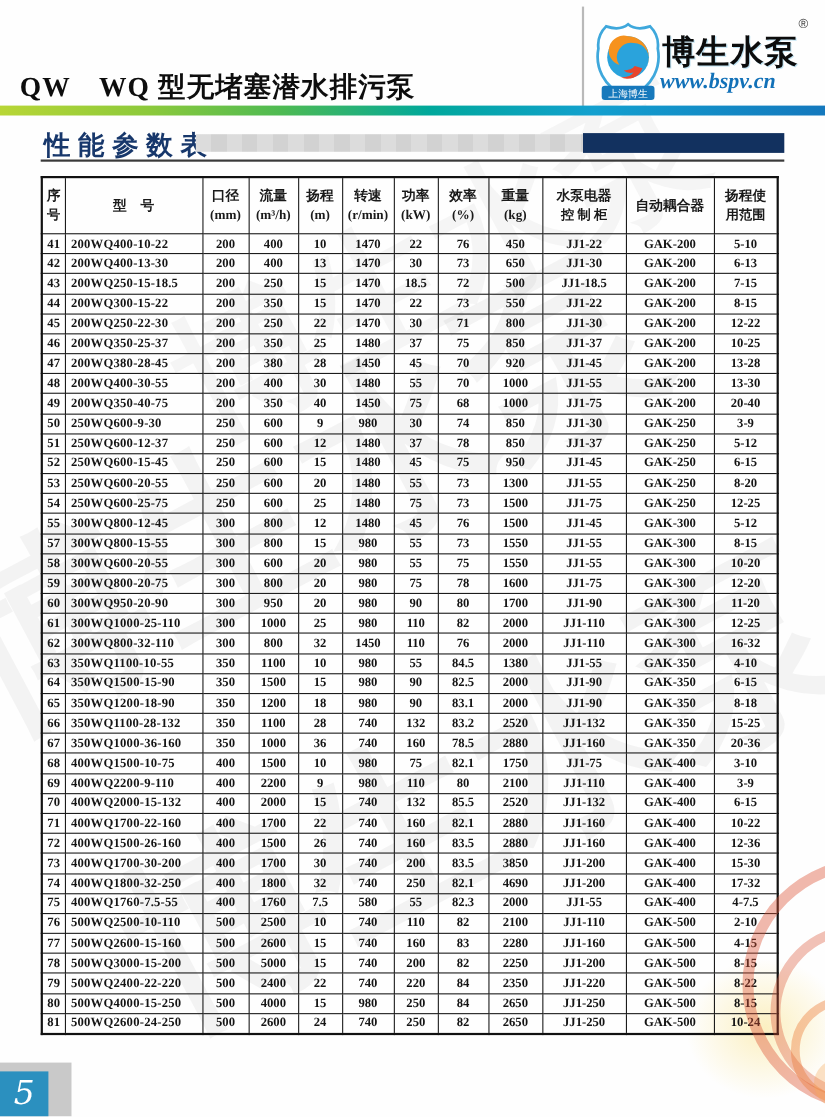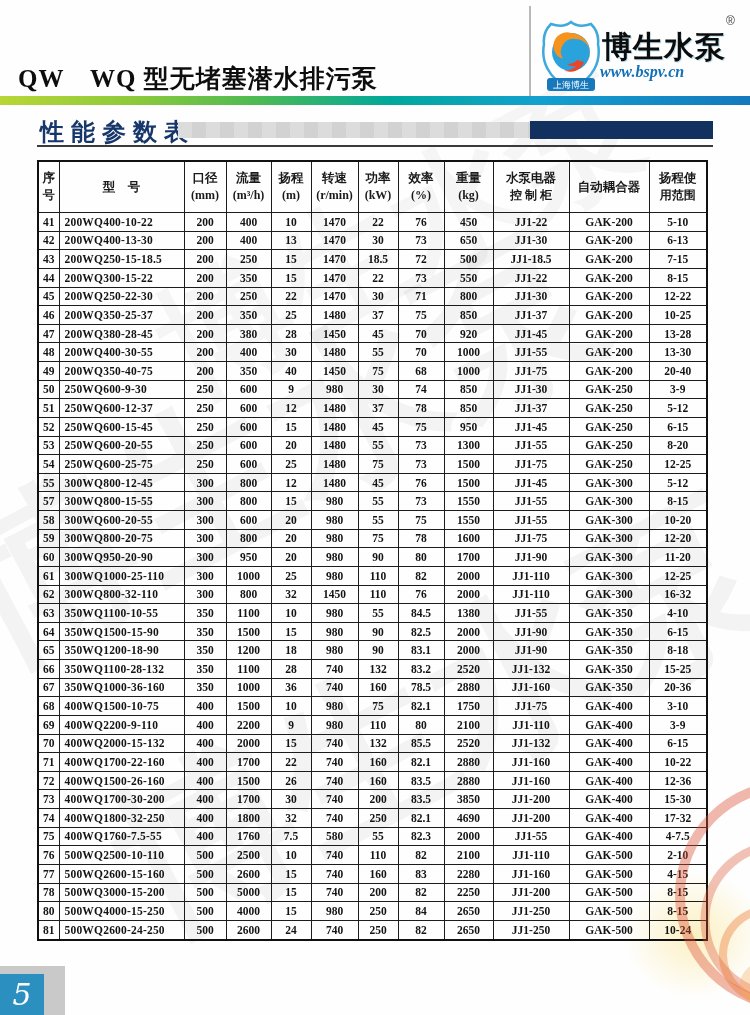--- a/index.html
+++ b/index.html
@@ -20,21 +20,21 @@
   .wordmark{
     position:absolute;left:602px;top:27px;width:140px;
     font-family:"Liberation Sans",sans-serif;font-weight:bold;
     font-size:30px;letter-spacing:1px;color:#0c0c0c;white-space:nowrap;
     text-shadow:1px 1px 0 #bfe2f2;
   }
   .reg-mark{position:absolute;left:726px;top:14px;font-size:12px;color:#444;font-family:"Liberation Sans",sans-serif;}
   .brand-url{
     position:absolute;left:600px;top:63px;
     font-family:"Liberation Serif",serif;font-style:italic;font-weight:bold;
-    font-size:16px;color:#1271b8;white-space:nowrap;
+    font-size:20px;color:#1271b8;white-space:nowrap;
   }
   .grad-bar{
     position:absolute;left:0;top:96px;width:750px;height:9px;
     background:linear-gradient(90deg,#b8d636 0%,#8cc93b 18%,#4eba52 34%,#00a89b 52%,#13a0cf 72%,#1478bd 100%);
   }
   
   .section-title{
     position:absolute;left:40px;top:116px;
     font-family:"Liberation Sans","DejaVu Sans",sans-serif;
     font-size:24px;font-weight:bold;letter-spacing:7px;color:#17376b;white-space:nowrap;
@@ -693,20 +693,34 @@
         <td>15</td>
         <td>740</td>
         <td>200</td>
         <td>82</td>
         <td>2250</td>
         <td>JJ1-200</td>
         <td>GAK-500</td>
         <td>8-15</td>
       </tr>
       <tr>
+        <td>79</td>
+        <td class="model">500WQ2400-22-220</td>
+        <td>500</td>
+        <td>2400</td>
+        <td>22</td>
+        <td>740</td>
+        <td>220</td>
+        <td>84</td>
+        <td>2350</td>
+        <td>JJ1-220</td>
+        <td>GAK-500</td>
+        <td>8-22</td>
+      </tr>
+      <tr>
         <td>80</td>
         <td class="model">500WQ4000-15-250</td>
         <td>500</td>
         <td>4000</td>
         <td>15</td>
         <td>980</td>
         <td>250</td>
         <td>84</td>
         <td>2650</td>
         <td>JJ1-250</td>

